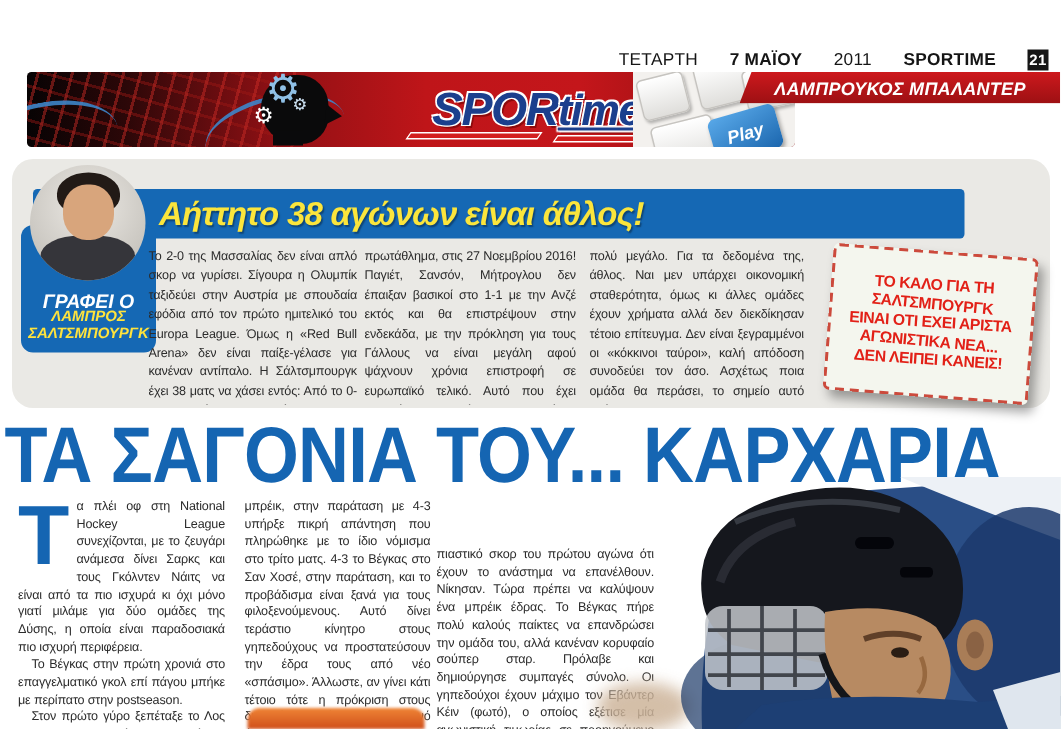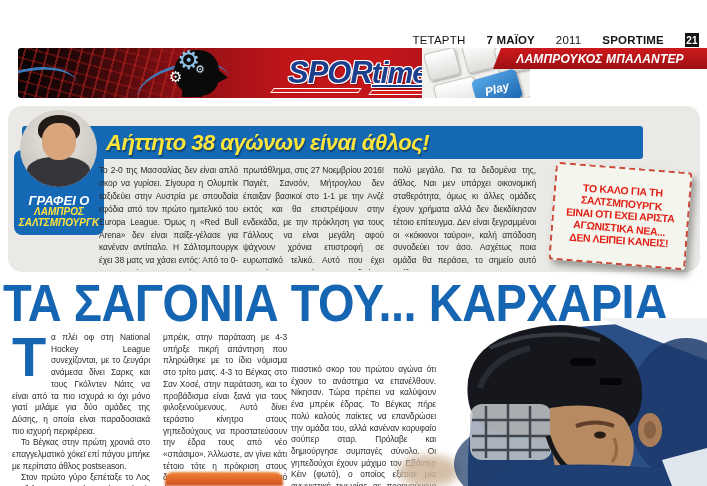--- a/index.html
+++ b/index.html
@@ -171,21 +171,21 @@
     <div class="note-line">ΣΑΛΤΣΜΠΟΥΡΓΚ</div>
     <div class="note-line">ΕΙΝΑΙ ΟΤΙ ΕΧΕΙ ΑΡΙΣΤΑ</div>
     <div class="note-line">ΑΓΩΝΙΣΤΙΚΑ ΝΕΑ...</div>
     <div class="note-line">ΔΕΝ ΛΕΙΠΕΙ ΚΑΝΕΙΣ!</div>
   </div>
 
   <div class="mainhead">ΤΑ ΣΑΓΟΝΙΑ ΤΟΥ... ΚΑΡΧΑΡΙΑ</div>
 
   <div class="bcol bc1">
     <p><span class="dropcap">Τ</span><span>α πλέι οφ στη National Hockey League συνεχίζονται, με το ζευγάρι ανάμεσα δίνει Σαρκς και τους Γκόλντεν Νάιτς να είναι από τα πιο ισχυρά κι όχι μόνο γιατί μιλάμε για δύο ομάδες της Δύσης, η οποία είναι παραδοσιακά πιο ισχυρή περιφέρεια.</span></p>
-    <p>Το Βέγκας στην πρώτη χρονιά στο επαγγελματικό χόκεϊ επί πάγου μπήκε με περίπατο άθλος postseason.</p>
+    <p>Το Βέγκας στην πρώτη χρονιά στο επαγγελματικό γκολ επί πάγου μπήκε με περίπατο στην postseason.</p>
     <p>Στον πρώτο γύρο ξεπέταξε το Λος Άντζελες με «σκούπα» (4-0 νίκες), κερδίζοντας όλα τα ματς στο γκολ· δύο με</p>
   </div>
   <div class="bcol bc2">
     <p>μπρέικ, στην παράταση με 4-3 υπήρξε πικρή απάντηση που πληρώθηκε με το ίδιο νόμισμα στο τρίτο ματς. 4-3 το Βέγκας στο Σαν Χοσέ, στην παράταση, και το προβάδισμα είναι ξανά για τους φιλοξενούμενους. Αυτό δίνει τεράστιο κίνητρο στους γηπεδούχους να προστατεύσουν την έδρα τους από νέο «σπάσιμο». Άλλωστε, αν γίνει κάτι τέτοιο τότε η πρόκριση στους δυτικούς τελικούς θα γίνει μακρινό όνειρο.</p>
 
   </div>
   <div class="bcol bc3">
     <p>πιαστικό σκορ του πρώτου αγώνα ότι έχουν το ανάστημα να επανέλθουν. Νίκησαν. Τώρα πρέπει να καλύψουν ένα μπρέικ έδρας. Το Βέγκας πήρε πολύ καλούς παίκτες να επανδρώσει την ομάδα του, αλλά κανέναν κορυφαίο σούπερ σταρ. Πρόλαβε και δημιούργησε συμπαγές σύνολο. Οι γηπεδούχοι έχουν μάχιμο τον Εβάντερ Κέιν (φωτό), ο οποίος εξέτισε μία αγωνιστική τιμωρίας σε προηγούμενο ματς της σειράς και ήδη έχει πάρει κανονικό ρόλο</p>
   </div>
 

